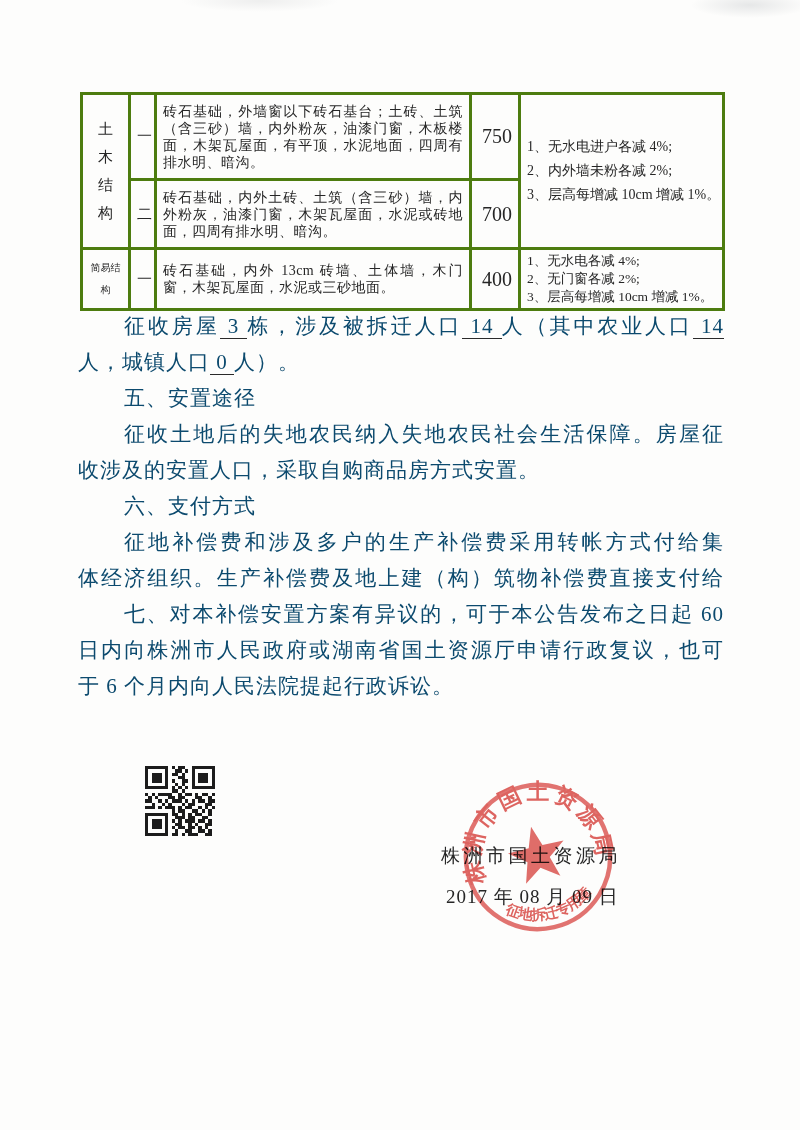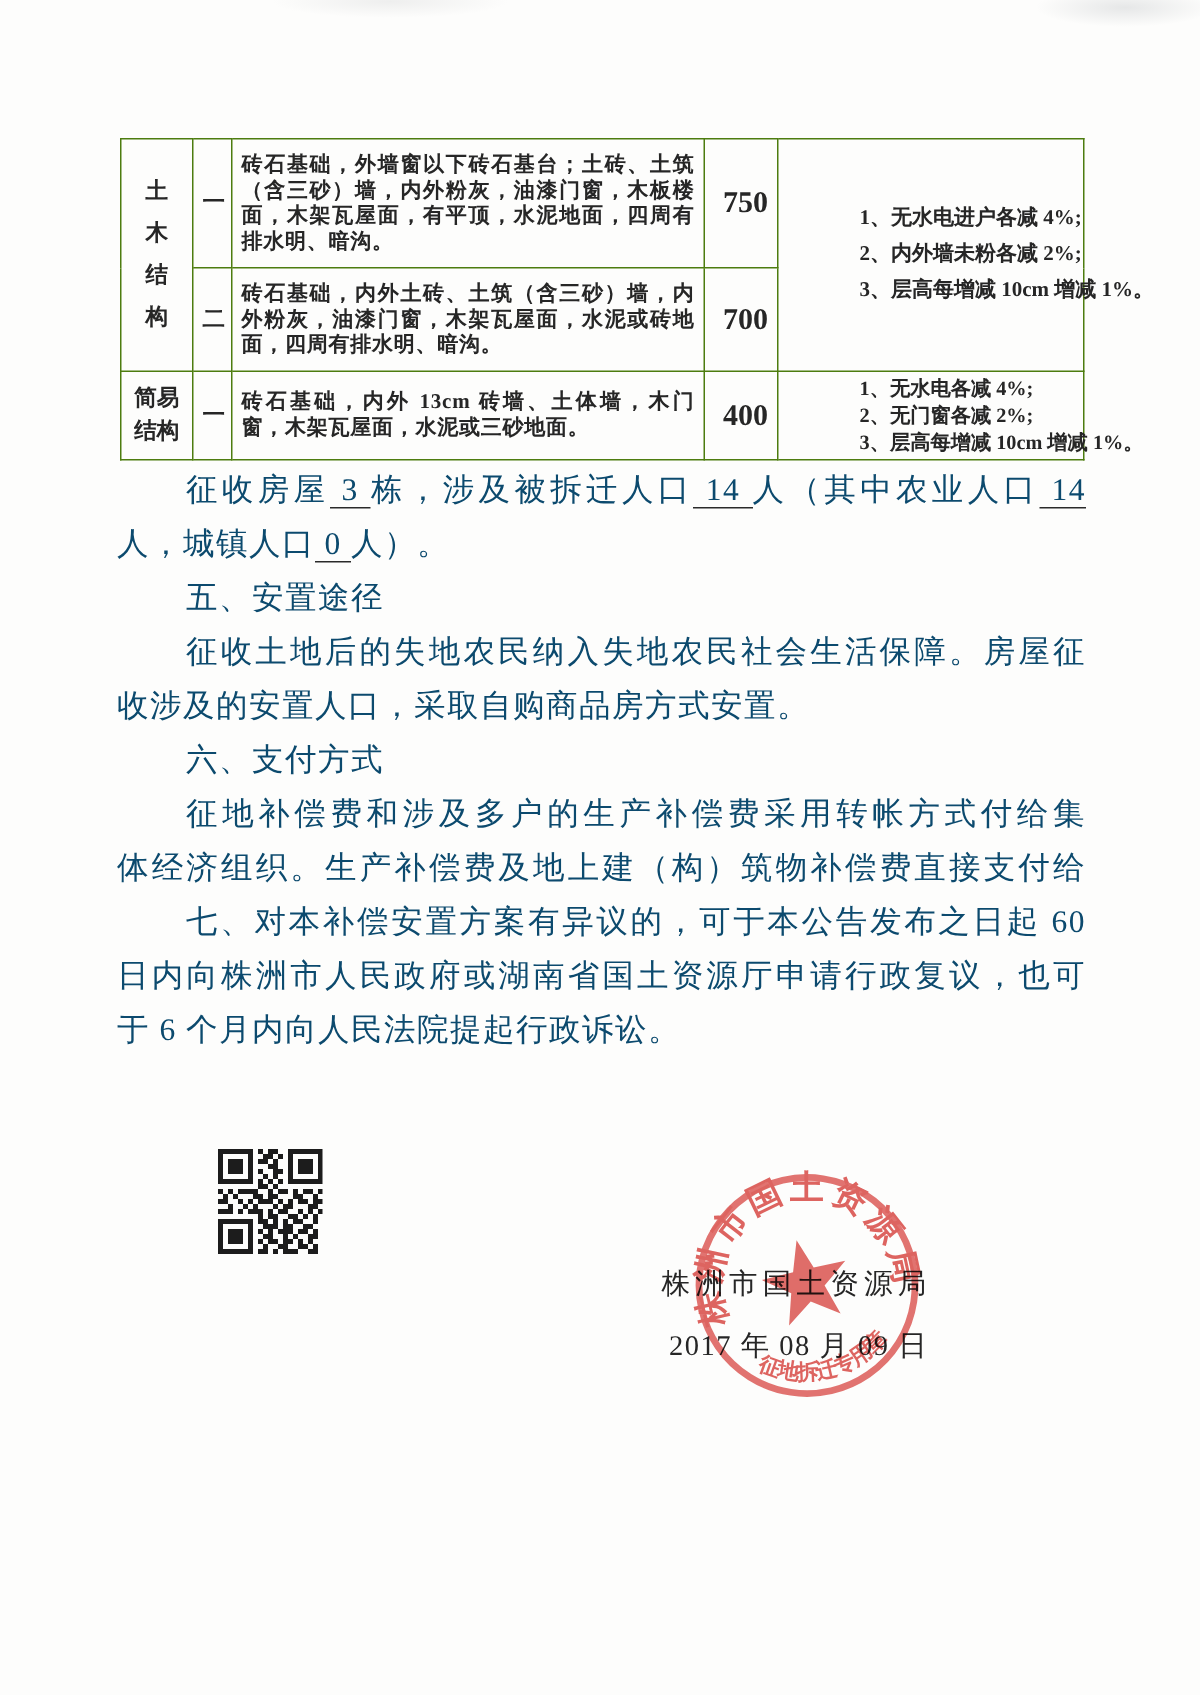--- a/index.html
+++ b/index.html
@@ -16,34 +16,33 @@
   .smudge.a{left:690px;top:-8px;width:120px;height:26px;background:radial-gradient(ellipse at center,rgba(160,165,170,.25),rgba(160,165,170,0) 70%);}
   .smudge.b{left:180px;top:-10px;width:160px;height:22px;background:radial-gradient(ellipse at center,rgba(170,172,175,.18),rgba(170,172,175,0) 70%);}
 
   
   table.comp{
     position:absolute;left:80px;top:92px;
     width:642px;border-collapse:collapse;table-layout:fixed;
     font-size:14px;line-height:17px;color:#262626;
   }
   table.comp td{
-    border:1px solid #4d7c0f;
+    border:3px solid #4d7c0f;
     vertical-align:middle;
     padding:2px 6px;
-    font-weight:bold;
   }
   table.comp{border:1.5px solid #3f3f3f;}
   td.c-struct{text-align:center;padding:2px 0;}
   .vtext{width:16px;margin:1px auto;word-break:break-all;line-height:28px;letter-spacing:0;font-size:15px;text-align:center;}
-  .vtext2{width:32px;margin:0 auto;word-break:break-all;line-height:22px;letter-spacing:0;font-size:15px;text-align:center;}
+  .vtext2{width:32px;margin:0 auto;word-break:break-all;line-height:22px;letter-spacing:0;font-size:10px;text-align:center;}
   td.c-grade{text-align:center;font-size:15px;}
   td.c-desc{text-align:justify;text-justify:inter-character;letter-spacing:.5px;padding:3px 9px;}
   td.c-val{text-align:right;font-size:20px;font-family:"Liberation Serif",serif;}
   td.c-notes{padding:2px 4px 2px 10px;}
-  .note-line{white-space:nowrap;font-size:14px;margin-left:48px;}
+  .note-line{white-space:nowrap;font-size:14px;}
   .notes-a .note-line{line-height:24px;}
   .notes-b .note-line{line-height:18px;font-size:13.5px;}
 
   
   .bodytext{
     position:absolute;left:78px;top:308px;width:646px;
     font-size:21px;color:#0c4a6e;
   }
   .line{height:36px;line-height:36px;letter-spacing:1px;}
   .line.first,.line.head{padding-left:46px;}

